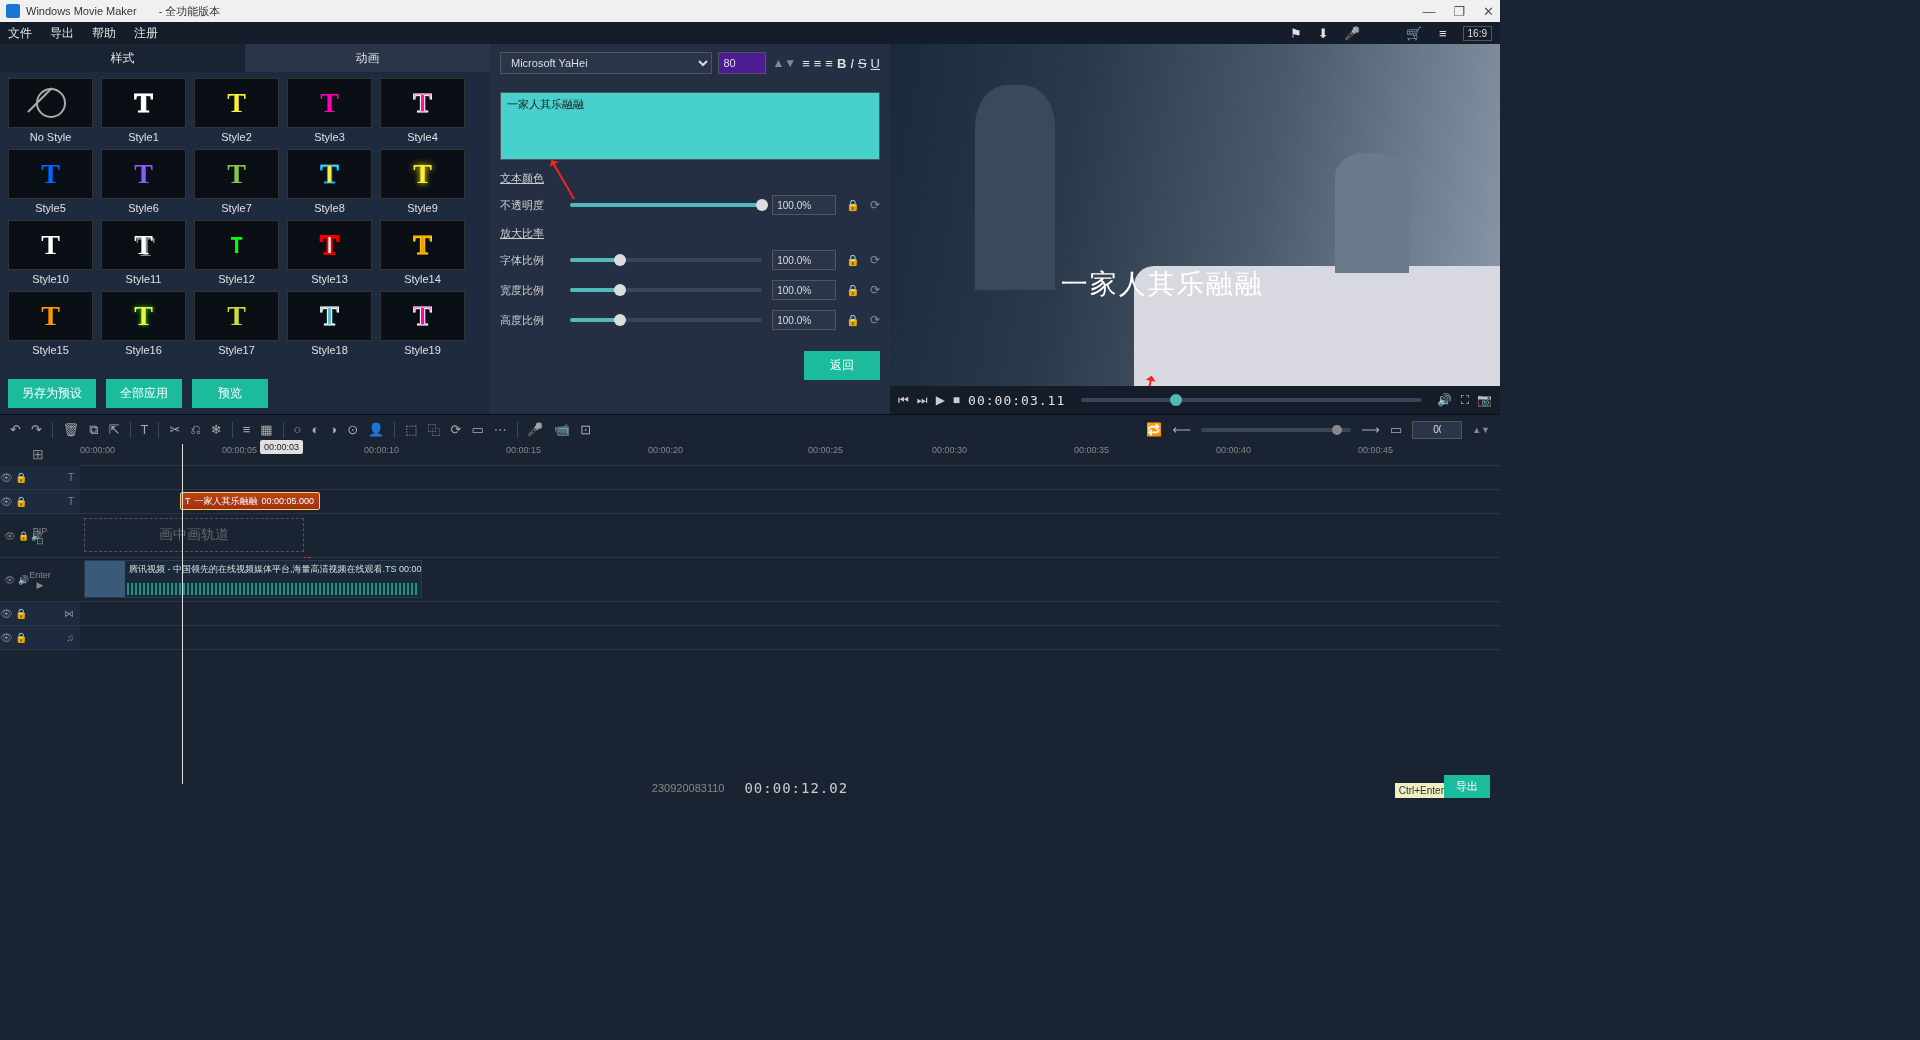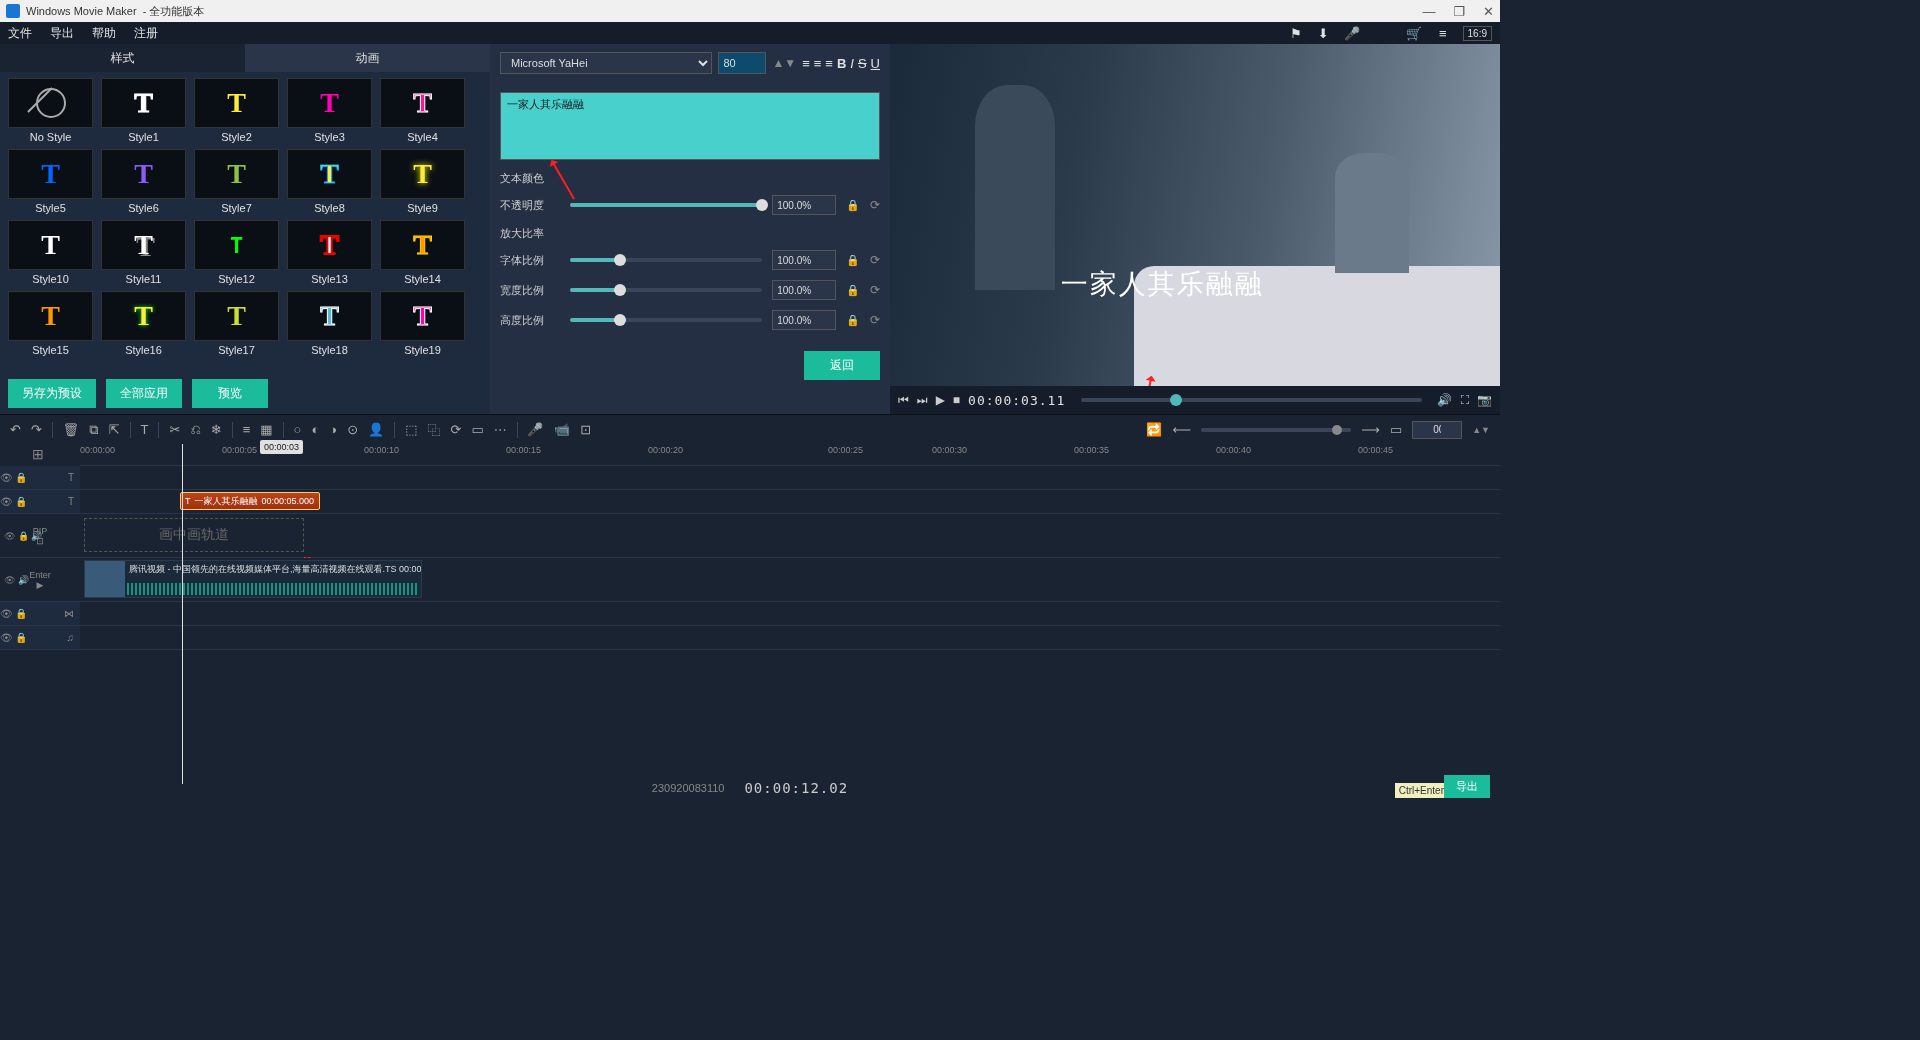--- a/index.html
+++ b/index.html
@@ -36,25 +36,25 @@
 
 
 .bottom-buttons { display: flex; gap: 10px; padding: 6px 8px; }
 .btn-teal { background: #1abc9c; color: #fff; border: none; padding: 6px 14px; cursor: pointer; font-size: 12px; }
 .btn-teal.wide { padding: 6px 26px; }
 
 
 .text-props { padding: 8px 10px; }
 .font-row { display: flex; gap: 6px; align-items: center; margin-bottom: 18px; }
 .font-select { flex: 1; height: 22px; background: #2a3549; border: 1px solid #555; color: #ddd; padding: 0 6px; font-size: 11px; }
-.font-size-input { width: 48px; height: 22px; background: #0c4a6e; border: 1px solid #555; color: #ddd; padding: 0 4px; font-size: 11px; }
+.font-size-input { width: 48px; height: 22px; background: #4c1d95; border: 1px solid #555; color: #ddd; padding: 0 4px; font-size: 11px; }
 .align-icons { display: flex; gap: 4px; font-size: 13px; }
 .align-icons span { cursor: pointer; }
 .text-input-area { width: 100%; height: 68px; background: #48d1cc; border: 1px solid #555; color: #1a1a1a; padding: 4px 6px; font-size: 11px; resize: none; }
-.section-label { font-size: 11px; margin: 8px 0 6px; color: #ccc; }
+.section-label { font-size: 11px; margin: 8px 0 6px; color: #ccc; text-decoration: underline; }
 .prop-row { display: flex; align-items: center; height: 26px; gap: 10px; margin-bottom: 4px; }
 .prop-label { width: 60px; font-size: 11px; color: #ccc; }
 .color-swatch { width: 100px; height: 18px; background: #fff; border: 1px solid #555; }
 .slider { flex: 1; height: 4px; background: #3a4559; position: relative; border-radius: 2px; }
 .slider .fill { position: absolute; left: 0; top: 0; bottom: 0; background: #52b8b8; border-radius: 2px; }
 .slider .thumb { position: absolute; top: -4px; width: 12px; height: 12px; background: #ddd; border-radius: 50%; transform: translateX(-50%); }
 .pct-input { width: 64px; height: 20px; background: #2a3549; border: 1px solid #555; color: #ddd; font-size: 10px; padding: 0 4px; }
 .lock-icon { color: #888; font-size: 11px; }
 .reset-icon { color: #888; font-size: 12px; cursor: pointer; }
 .mid-bottom { display: flex; justify-content: flex-end; padding: 6px 10px; }
@@ -126,21 +126,21 @@
 
 .no-style-circle { width: 30px; height: 30px; border: 2px solid #aaa; border-radius: 50%; position: relative; }
 .no-style-circle::after { content: ""; position: absolute; left: 50%; top: -2px; width: 2px; height: 34px; background: #aaa; transform: rotate(45deg); transform-origin: top; }
 </style>
 </head>
 <body>
 
 <div class="titlebar">
   <div class="app-icon"></div>
   <span>Windows Movie Maker</span>
-  <span style="margin-left:6px">- 全功能版本</span>
+  <span style="margin-left:22px">- 全功能版本</span>
   <div class="win-controls">
     <span>—</span>
     <span>❐</span>
     <span>✕</span>
   </div>
 </div>
 
 <div class="menubar">
   <span class="menu-item">文件</span>
   <span class="menu-item">导出</span>
@@ -406,21 +406,21 @@
 
 <div class="timeline" style="position:relative; height:360px;">
   <div style="position:absolute; left:32px; top:2px; color:#888; font-size:14px;">⊞</div>
   <div class="ruler" id="ruler">
     <div class="playhead-flag">00:00:03</div>
   <div class="ruler-mark" style="left: 0px;">00:00:00</div>
       <div class="ruler-mark" style="left: 142px;">00:00:05</div>
       <div class="ruler-mark" style="left: 284px;">00:00:10</div>
       <div class="ruler-mark" style="left: 426px;">00:00:15</div>
       <div class="ruler-mark" style="left: 568px;">00:00:20</div>
-      <div class="ruler-mark" style="left: 748px;">00:00:25</div>
+      <div class="ruler-mark" style="left: 728px;">00:00:25</div>
       <div class="ruler-mark" style="left: 852px;">00:00:30</div>
       <div class="ruler-mark" style="left: 994px;">00:00:35</div>
       <div class="ruler-mark" style="left: 1136px;">00:00:40</div>
       <div class="ruler-mark" style="left: 1278px;">00:00:45</div>
     </div>
   <div class="playhead-line"></div>
 
   <div class="track">
     <div class="track-head">
         <span class="icons">👁 🔒</span>

